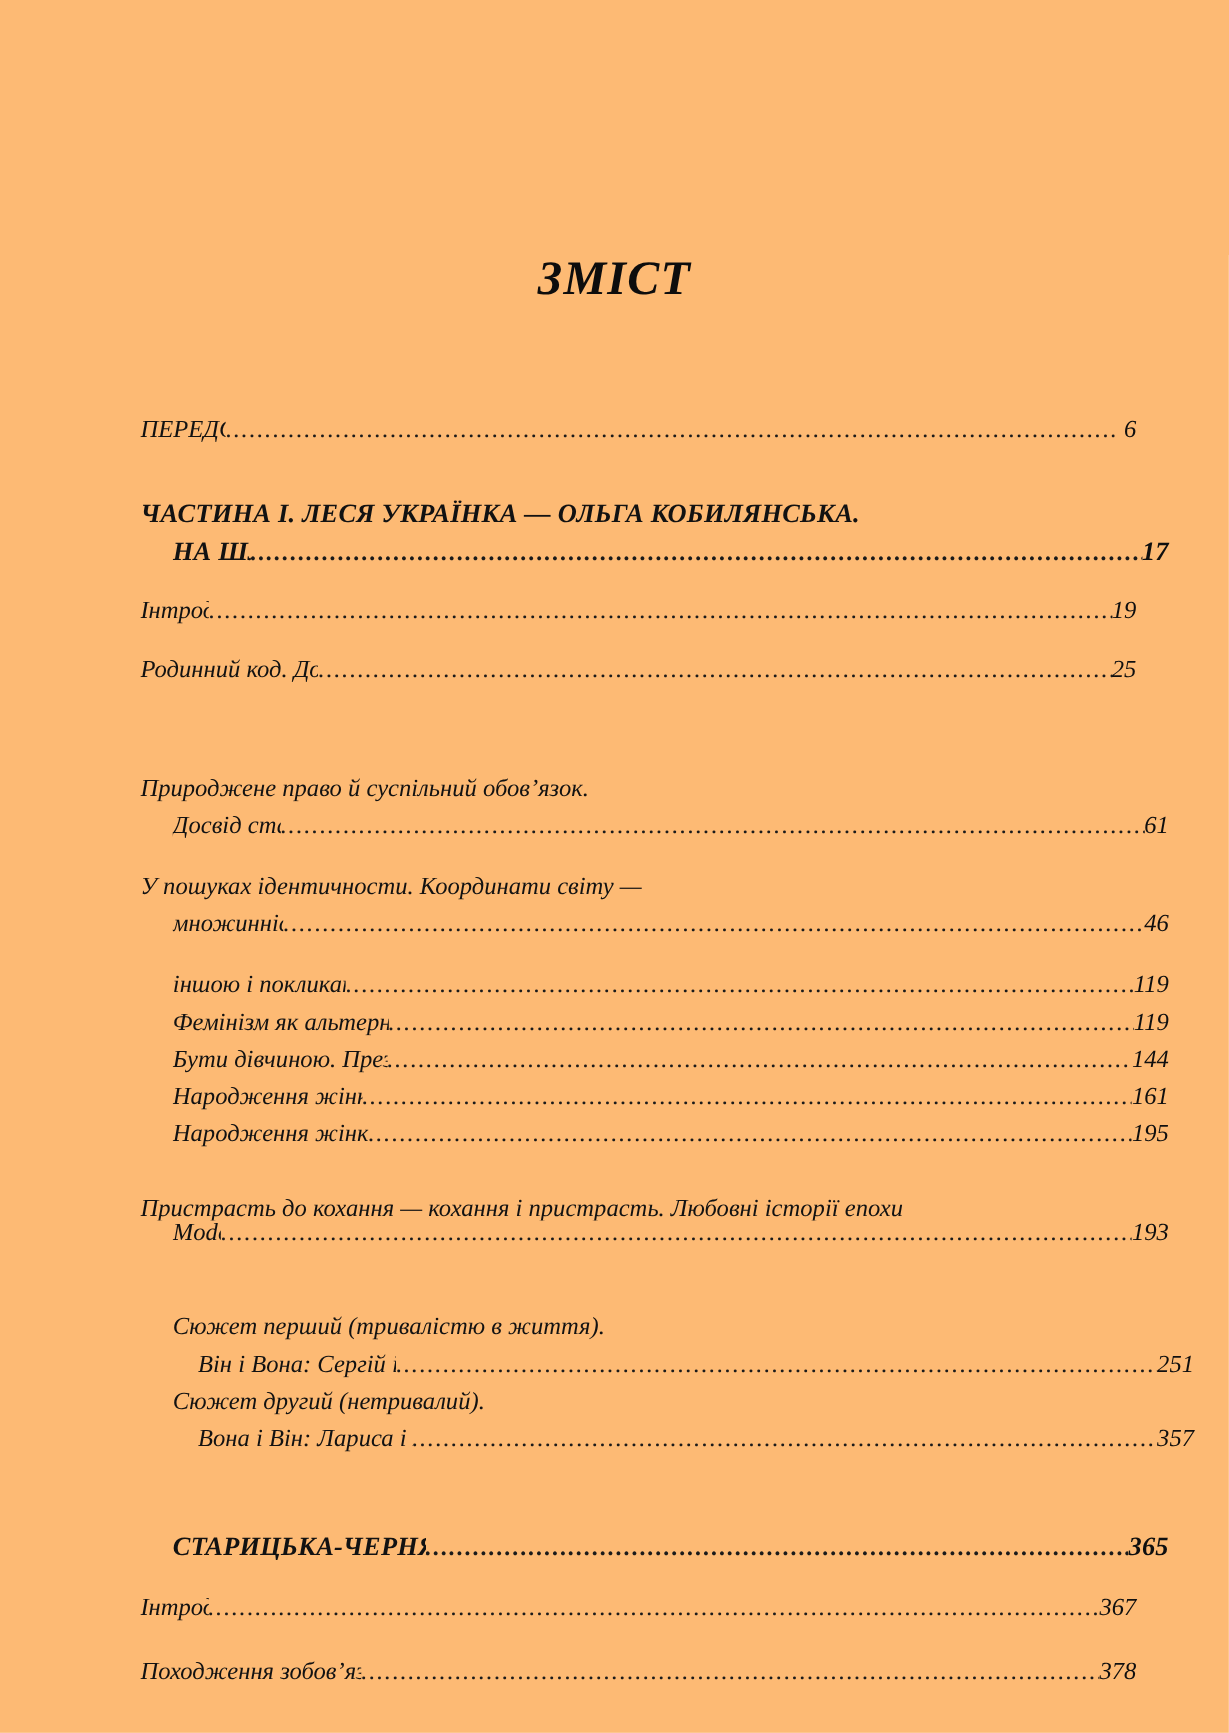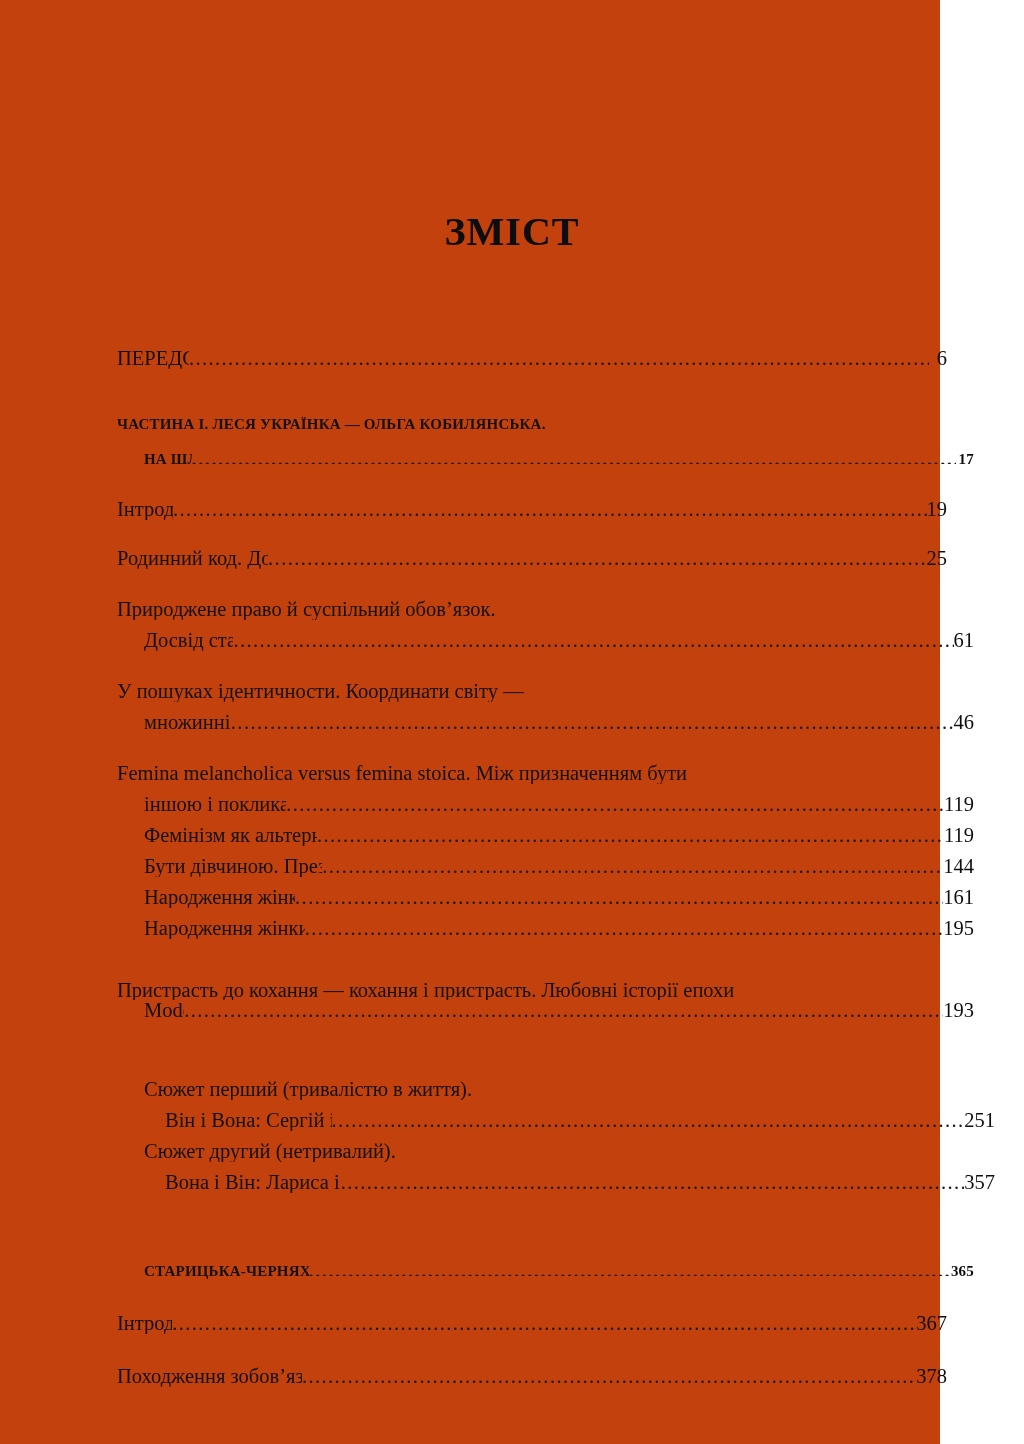--- a/index.html
+++ b/index.html
@@ -12,23 +12,24 @@
     height: 1444px;
     font-family: "Liberation Serif", "DejaVu Serif", serif;
     color: #111111;
     position: relative;
     overflow: hidden;
   }
 
   #page {
     position: absolute;
     left: 0; top: 0;
-    width: 940px;
+    width: 1024px;
     height: 1444px;
-    background: #c2410c;
+    background: #fdba74;
+    font-style: italic;
   }
 
   #toc-title {
     position: absolute;
     left: 0;
     top: 208px;
     width: 1024px;
     text-align: center;
     font-size: 40px;
     font-weight: bold;
@@ -87,21 +88,21 @@
   .row.noleader { white-space: nowrap; }
 
   
   .ind0 { padding-left: 0px; }
   .ind1 { padding-left: 27px; }
   .ind2 { padding-left: 48px; }
 
   
   .part {
     font-weight: bold;
-    font-size: 15px;
+    font-size: 22px;
     letter-spacing: 0.2px;
   }
   .part .leader::before { letter-spacing: 1.5px; }
 
   .plain { font-weight: normal; }
 </style>
 </head>
 <body>
 
 <div id="page">
@@ -138,21 +139,21 @@
       <div style="height: 18px;"></div>
       <div>
         <div class="row ind0 plain" style="height: 31px;">
           <span class="label">Родинний код. Досвід персоналізації</span>
           <span class="leader"></span>
           <span class="pageno">25</span>
         </div>
       </div>
       <div style="height: 20px;"></div>
       <div>
-        <div class="row ind0 plain noleader" style="height: 31px;">
+        <div class="row ind0 plain noleader" style="height: 31px; margin-top: 48px;">
           <span class="label">Природжене право й суспільний обов’язок.</span>
         </div>
         <div class="row ind1 plain" style="height: 31px;">
           <span class="label">Досвід становлення</span>
           <span class="leader"></span>
           <span class="pageno">61</span>
         </div>
       </div>
       <div style="height: 20px;"></div>
       <div>
@@ -160,23 +161,20 @@
           <span class="label">У пошуках ідентичности. Координати світу —</span>
         </div>
         <div class="row ind1 plain" style="height: 31px;">
           <span class="label">множинність світів</span>
           <span class="leader"></span>
           <span class="pageno">46</span>
         </div>
       </div>
       <div style="height: 20px;"></div>
       <div>
-        <div class="row ind0 plain noleader" style="height: 31px;">
-          <span class="label">Femina melancholica versus femina stoica. Між призначенням бути</span>
-        </div>
         <div class="row ind1 plain" style="height: 31px;">
           <span class="label">іншою і покликанням стати собою</span>
           <span class="leader"></span>
           <span class="pageno">119</span>
         </div>
         <div class="row ind1 plain" style="height: 31px;">
           <span class="label">Фемінізм як альтернатива, структура і вибір</span>
           <span class="leader"></span>
           <span class="pageno">119</span>
         </div>

